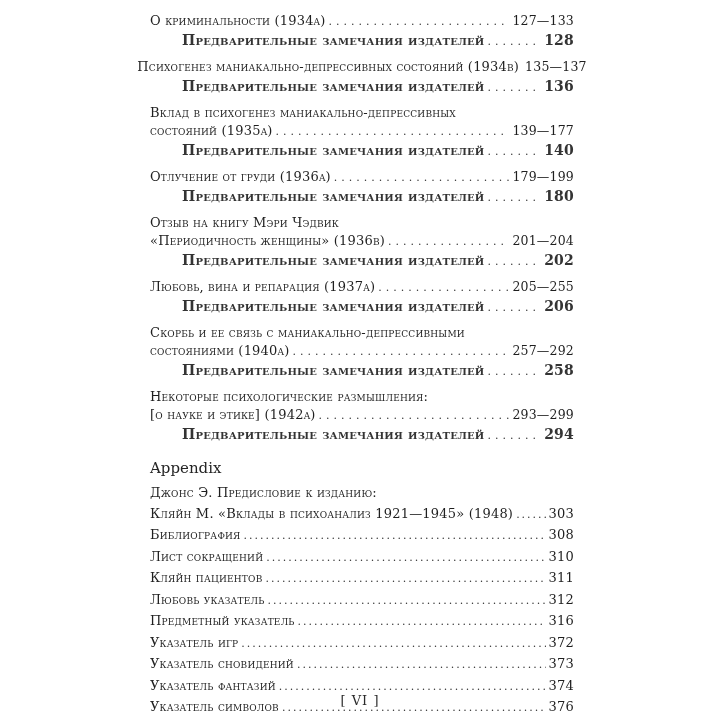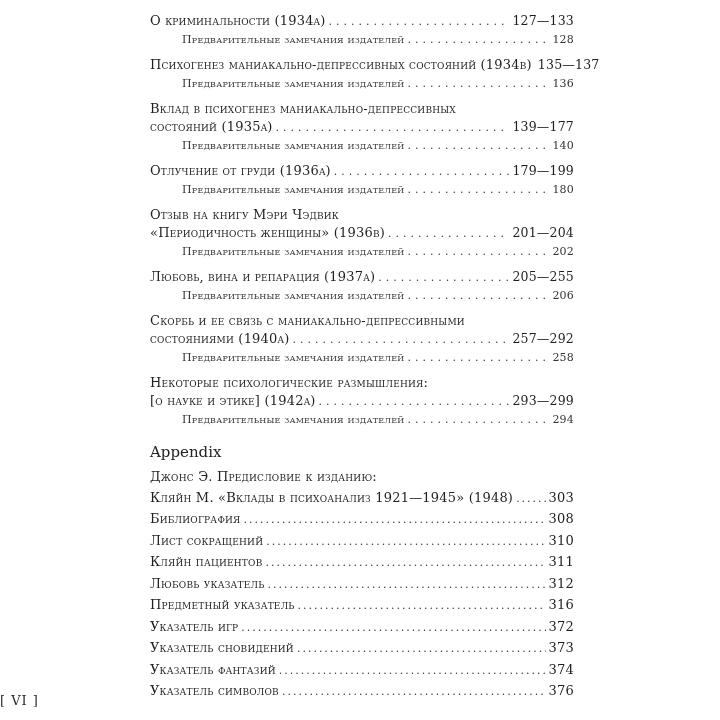--- a/index.html
+++ b/index.html
@@ -27,20 +27,21 @@
   .line, .row { line-height: 18px; }
   .t {
     font-variant: small-caps;
     font-size: 13px;
     letter-spacing: 0.2px;
     white-space: nowrap;
   }
   .row {
     display: flex;
     align-items: baseline;
+    justify-content: center;
   }
   .row .t { flex: 0 0 auto; }
   .dots {
     flex: 1 1 auto;
     overflow: hidden;
     white-space: nowrap;
     margin: 0 3px;
     color: #3c3c3c;
     font-size: 11px;
   }
@@ -48,39 +49,41 @@
     content: "..........................................................................................................................";
     letter-spacing: 4px;
   }
   .pg {
     flex: 0 0 auto;
     font-size: 12.5px;
     white-space: nowrap;
   }
   .sub { padding-left: 32px; }
   .sub .t {
-    font-size: 11px;
+    font-size: 14px;
     color: #343434;
+    font-weight: bold;
   }
   .sub .dots::after { letter-spacing: 4px; }
   
   .appendix-heading {
     font-size: 15px;
     margin: 14px 0 6px 0;
     color: #242424;
   }
   .app-item .line, .app-item .row { line-height: 20.5px; }
   .app-item .t { font-size: 13px; }
   .app-item .dots::after { letter-spacing: 2px; }
   
   .footer {
     position: absolute;
     bottom: 12px;
     left: 0;
     width: 720px;
+    text-align: center;
     font-size: 13px;
     letter-spacing: 1px;
     color: #2a2a2a;
   }
 </style>
 </head>
 <body>
 
 <div class="page">
   <div class="content">

